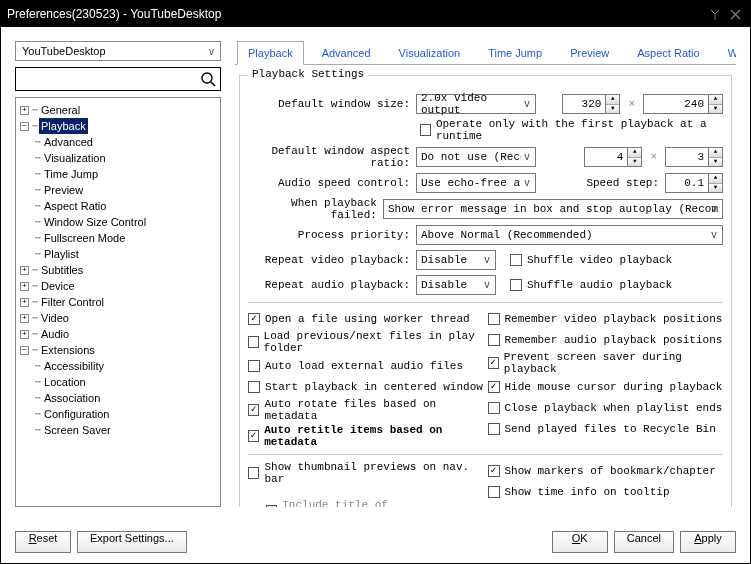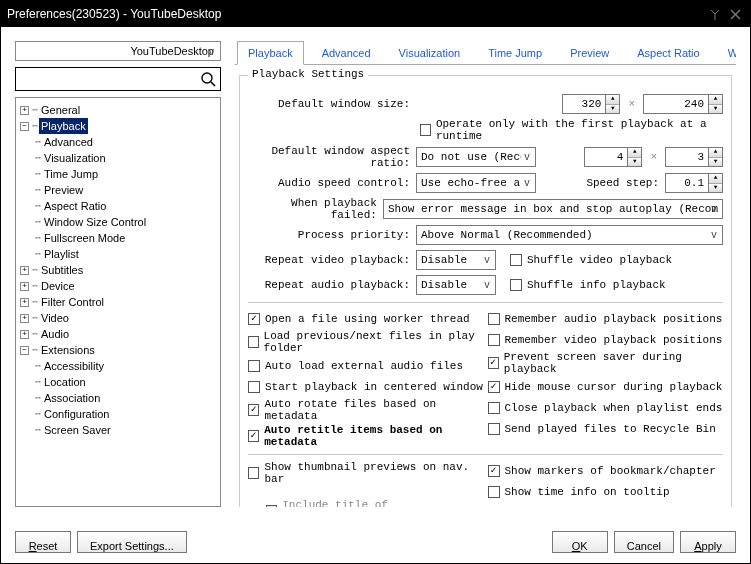--- a/index.html
+++ b/index.html
@@ -3,21 +3,21 @@
 <meta charset="utf-8">
 <style>
 * { box-sizing: border-box; margin: 0; padding: 0; }
 body { font-family: "Segoe UI", Tahoma, sans-serif; font-size: 11px; background: #000; color: #000; }
 .window { width: 751px; height: 564px; background: #fff; border: 1px solid #000; display: flex; flex-direction: column; }
 .titlebar { height: 26px; background: #000; color: #fff; display: flex; align-items: center; padding: 0 6px; }
 .titlebar .title { flex: 1; font-size: 12px; }
 .titlebar .sysbtn { width: 18px; height: 18px; display: flex; align-items: center; justify-content: center; margin-left: 2px; opacity: .6; }
 .content { flex: 1; display: flex; padding: 14px; gap: 14px; overflow: hidden; }
 .leftpane { width: 206px; display: flex; flex-direction: column; gap: 6px; }
-.dropdown { position: relative; height: 20px; border: 1px solid #888; display: flex; align-items: center; padding: 0 6px; justify-content: flex-end; }
+.dropdown { position: relative; height: 20px; border: 1px solid #888; display: flex; align-items: center; padding: 0 6px; }
 .dropdown::after { content: "v"; position: absolute; right: 6px; font-size: 10px; color: #555; }
 .searchbox { height: 24px; border: 1px solid #000; display: flex; align-items: center; padding: 0 2px 0 6px; }
 .searchbox input { flex: 1; border: none; outline: none; height: 18px; font-size: 11px; }
 .searchbox .sicon { width: 20px; height: 20px; display: flex; align-items: center; justify-content: center; }
 .searchbox .sicon svg { stroke: #000; }
 .tree { flex: 1; border: 1px solid #888; padding: 4px 4px; overflow: auto; line-height: 16px; }
 .tree ul { list-style: none; }
 .tnode { display: flex; align-items: center; white-space: nowrap; }
 .tog { width: 9px; height: 9px; border: 1px solid #888; display: inline-flex; align-items: center; justify-content: center; font-size: 8px; line-height: 8px; margin-right: 3px; color: #000;}
 .dots { color: #777; margin-right: 2px; letter-spacing: -1px; font-family: monospace; font-size: 10px; }
@@ -43,21 +43,21 @@
 .x { padding: 0 8px; color: #888; }
 .chk { display: flex; align-items: center; gap: 5px; min-height: 19px; }
 .cbox { width: 12px; height: 12px; border: 1px solid #555; display: inline-flex; align-items: center; justify-content: center; font-size: 10px; line-height: 10px; background: #fff;}
 .cbox.checked::before { content: "✓"; }
 .cbox.disabled { background: #e8e8e8; color: #888;}
 .chk.disabled { color: #888;}
 .chk.bold { font-weight: bold; }
 .cols { display: flex; gap: 4px; margin-top: 4px; }
 .col { flex: 1; display: flex; flex-direction: column; gap: 2px; }
 .footer { display: flex; padding: 10px 14px; gap: 6px; align-items: center; }
-.btn { height: 22px; padding: 0 12px; border: 1px solid #777; background: linear-gradient(#fff,#eaeaea); display: inline-flex; align-items: flex-end; justify-content: center; cursor: pointer; min-width: 56px; }
+.btn { height: 22px; padding: 0 12px; border: 1px solid #777; background: linear-gradient(#fff,#eaeaea); display: inline-flex; align-items: flex-start; justify-content: center; cursor: pointer; min-width: 56px; }
 .underline { text-decoration: underline; }
 .sep { border-top: 1px solid #ccc; margin: 6px 0;}
 </style>
 </head>
 <body>
 
 <div class="window">
   <div class="titlebar">
     <span class="title">Preferences(230523) - YouTubeDesktop</span>
     <span class="sysbtn">
@@ -253,20 +253,23 @@
           <div class="tab">Aspect Ratio</div>
           <div class="tab cut">Wir</div>
         </div>
 
       <div class="panel">
         <div class="groupbox">
           <span class="legend">Playback Settings</span>
 
           <div class="row">
             <span class="labelcol">Default window size:</span>
+            <div class="select" style="width:120px">
+                <span>2.0x video output</span>
+              </div>
             <div style="flex:1"></div>
             <div class="numbox" style="width:58px">
                 <span>320</span>
                 <div class="spinner">
                   <div>▲</div>
                   <div>▼</div>
                 </div>
               </div>
             <span class="x">×</span>
             <div class="numbox" style="width:80px">
@@ -351,21 +354,21 @@
           </div>
 
           <div class="row">
             <span class="labelcol">Repeat audio playback:</span>
             <div class="select" style="width:80px">
                 <span>Disable</span>
               </div>
             <div style="width:14px"></div>
             <div class="chk">
                 <span class="cbox"></span>
-                <span>Shuffle info playback</span>
+                <span>Shuffle audio playback</span>
               </div>
           </div>
 
           <div class="sep"></div>
           <div class="cols" id="checkcols1">
               <div class="col">
                 <div class="chk">
                   <span class="cbox checked"></span>
                   <span>Open a file using worker thread</span>
                 </div>
@@ -386,25 +389,25 @@
                   <span>Auto rotate files based on metadata</span>
                 </div>
                 <div class="chk bold">
                   <span class="cbox checked"></span>
                   <span>Auto retitle items based on metadata</span>
                 </div>
               </div>
               <div class="col">
                 <div class="chk">
                   <span class="cbox"></span>
+                  <span>Remember video playback positions</span>
+                </div>
+                <div class="chk">
+                  <span class="cbox"></span>
                   <span>Remember audio playback positions</span>
-                </div>
-                <div class="chk">
-                  <span class="cbox"></span>
-                  <span>Remember video playback positions</span>
                 </div>
                 <div class="chk">
                   <span class="cbox checked"></span>
                   <span>Prevent screen saver during playback</span>
                 </div>
                 <div class="chk">
                   <span class="cbox checked"></span>
                   <span>Hide mouse cursor during playback</span>
                 </div>
                 <div class="chk">

